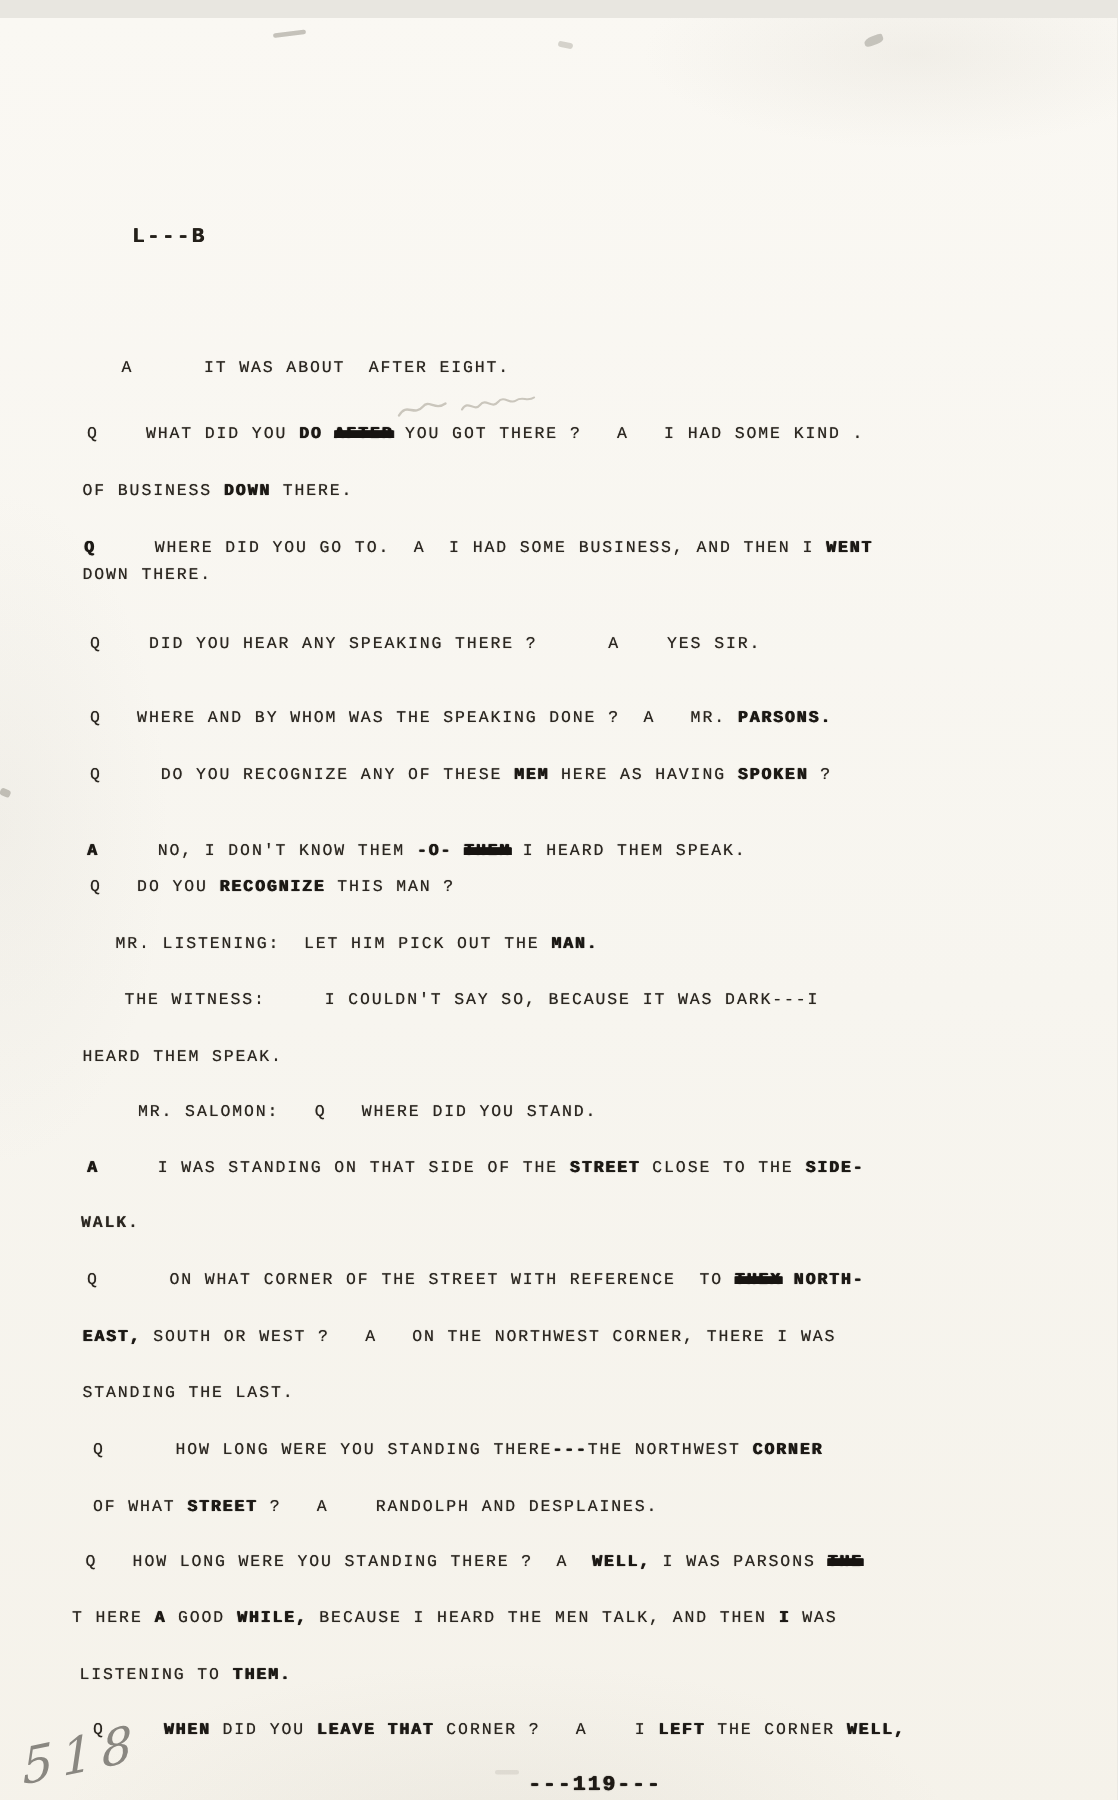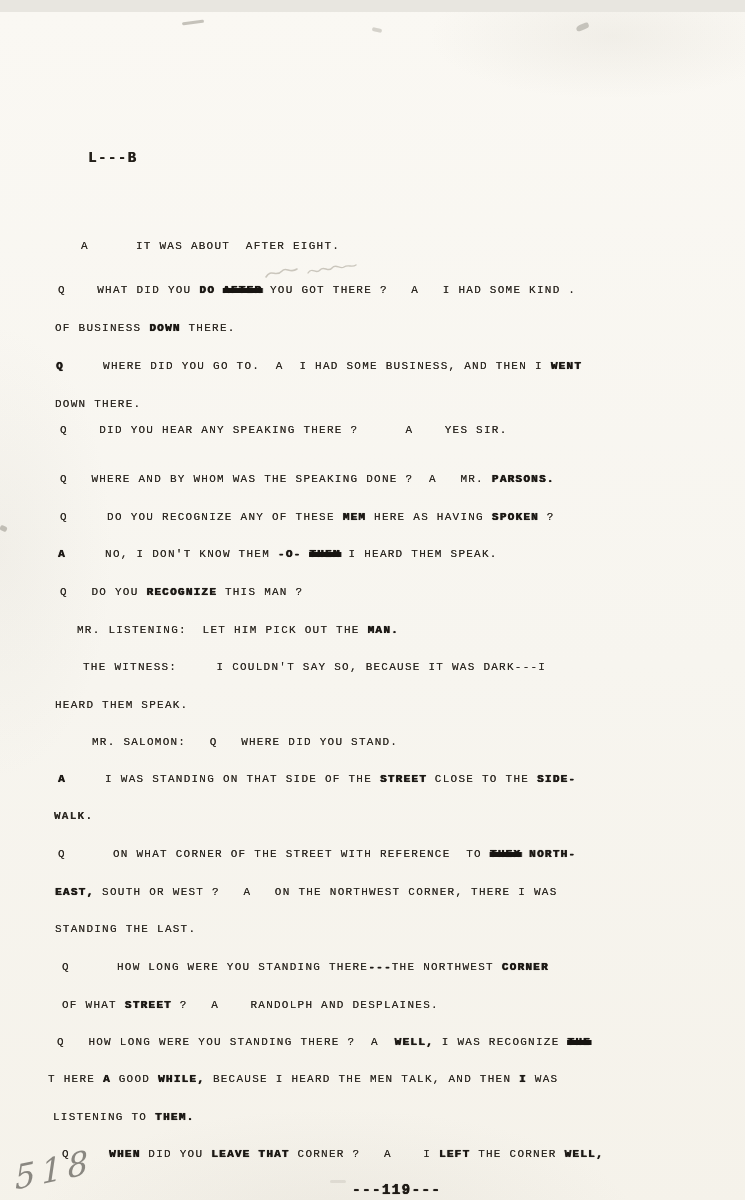--- a/index.html
+++ b/index.html
@@ -82,38 +82,38 @@
   <svg class="scribble" width="110" height="24" viewBox="0 0 110 24">
     <path d="M4,16 C9,7 14,17 20,10 C24,5 28,13 35,8" fill="none" stroke="#b2ada1" stroke-width="1.6" stroke-linecap="round"></path>
     <path d="M46,12 c4,-7 8,2 12,-3 c4,-5 8,3 12,-2 c4,-5 8,2 12,-1 c4,-3 8,1 12,-2" fill="none" stroke="#b2ada1" stroke-width="1.4" stroke-linecap="round"></path>
   </svg>
 
   <div id="lines">
       <div class="line" style="top: 226px; left: 81px;"><span class="seg n">A      IT WAS ABOUT  AFTER EIGHT.</span></div>
       <div class="line" style="top: 270px; left: 58px;"><span class="seg n">Q    WHAT DID YOU </span><span class="seg b">DO </span><span class="seg s">AFTER</span><span class="seg n"> YOU GOT THERE ?   A   I HAD SOME KIND .</span></div>
       <div class="line" style="top: 308px; left: 55px;"><span class="seg n">OF BUSINESS </span><span class="seg b">DOWN</span><span class="seg n"> THERE.</span></div>
       <div class="line" style="top: 346px; left: 56px;"><span class="seg b">Q</span><span class="seg n">     WHERE DID YOU GO TO.  A  I HAD SOME BUSINESS, AND THEN I </span><span class="seg b">WENT</span></div>
-      <div class="line" style="top: 384px; left: 55px;"><span class="seg n">DOWN THERE.</span></div>
+      <div class="line" style="top: 364px; left: 55px;"><span class="seg n">DOWN THERE.</span></div>
       <div class="line" style="top: 410px; left: 60px;"><span class="seg n">Q    DID YOU HEAR ANY SPEAKING THERE ?      A    YES SIR.</span></div>
       <div class="line" style="top: 459px; left: 60px;"><span class="seg n">Q   WHERE AND BY WHOM WAS THE SPEAKING DONE ?  A   MR. </span><span class="seg b">PARSONS.</span></div>
       <div class="line" style="top: 497px; left: 60px;"><span class="seg n">Q     DO YOU RECOGNIZE ANY OF THESE </span><span class="seg b">MEM</span><span class="seg n"> HERE AS HAVING </span><span class="seg b">SPOKEN</span><span class="seg n"> ?</span></div>
-      <div class="line" style="top: 534px; left: 58px;"><span class="seg b">A</span><span class="seg n">     NO, I DON'T KNOW THEM </span><span class="seg b">-O- </span><span class="seg s">THEM</span><span class="seg n"> I HEARD THEM SPEAK.</span></div>
+      <div class="line" style="top: 548px; left: 58px;"><span class="seg b">A</span><span class="seg n">     NO, I DON'T KNOW THEM </span><span class="seg b">-O- </span><span class="seg s">THEM</span><span class="seg n"> I HEARD THEM SPEAK.</span></div>
       <div class="line" style="top: 572px; left: 60px;"><span class="seg n">Q   DO YOU </span><span class="seg b">RECOGNIZE</span><span class="seg n"> THIS MAN ?</span></div>
       <div class="line" style="top: 610px; left: 77px;"><span class="seg n">MR. LISTENING:  LET HIM PICK OUT THE </span><span class="seg b">MAN.</span></div>
       <div class="line" style="top: 647px; left: 83px;"><span class="seg n">THE WITNESS:     I COULDN'T SAY SO, BECAUSE IT WAS DARK---I</span></div>
       <div class="line" style="top: 685px; left: 55px;"><span class="seg n">HEARD THEM SPEAK.</span></div>
       <div class="line" style="top: 722px; left: 92px;"><span class="seg n">MR. SALOMON:   Q   WHERE DID YOU STAND.</span></div>
       <div class="line" style="top: 759px; left: 58px;"><span class="seg b">A</span><span class="seg n">     I WAS STANDING ON THAT SIDE OF THE </span><span class="seg b">STREET</span><span class="seg n"> CLOSE TO THE </span><span class="seg b">SIDE-</span></div>
       <div class="line" style="top: 796px; left: 54px; font-weight: bold;"><span class="seg n">WALK.</span></div>
       <div class="line" style="top: 834px; left: 58px;"><span class="seg n">Q      ON WHAT CORNER OF THE STREET WITH REFERENCE  TO </span><span class="seg s">THEX</span><span class="seg n"> </span><span class="seg b">NORTH-</span></div>
       <div class="line" style="top: 872px; left: 55px;"><span class="seg b">EAST,</span><span class="seg n"> SOUTH OR WEST ?   A   ON THE NORTHWEST CORNER, THERE I WAS</span></div>
       <div class="line" style="top: 909px; left: 55px;"><span class="seg n">STANDING THE LAST.</span></div>
       <div class="line" style="top: 947px; left: 62px;"><span class="seg n">Q      HOW LONG WERE YOU STANDING THERE</span><span class="seg b">---</span><span class="seg n">THE NORTHWEST </span><span class="seg b">CORNER</span></div>
       <div class="line" style="top: 985px; left: 62px;"><span class="seg n">OF WHAT </span><span class="seg b">STREET</span><span class="seg n"> ?   A    RANDOLPH AND DESPLAINES.</span></div>
-      <div class="line" style="top: 1022px; left: 57px;"><span class="seg n">Q   HOW LONG WERE YOU STANDING THERE ?  A  </span><span class="seg b">WELL,</span><span class="seg n"> I WAS RECOGNIZE </span><span class="seg s">THE</span></div>
+      <div class="line" style="top: 1022px; left: 57px;"><span class="seg n">Q   HOW LONG WERE YOU STANDING THERE ?  A  </span><span class="seg b">WELL,</span><span class="seg n"> I WAS PARSONS </span><span class="seg s">THE</span></div>
       <div class="line" style="top: 1059px; left: 48px;"><span class="seg n">T HERE </span><span class="seg b">A</span><span class="seg n"> GOOD </span><span class="seg b">WHILE,</span><span class="seg n"> BECAUSE I HEARD THE MEN TALK, AND THEN </span><span class="seg b">I</span><span class="seg n"> WAS</span></div>
       <div class="line" style="top: 1097px; left: 53px;"><span class="seg n">LISTENING TO </span><span class="seg b">THEM.</span></div>
       <div class="line" style="top: 1134px; left: 62px; text-align: right;"><span class="seg n">Q     </span><span class="seg b">WHEN</span><span class="seg n"> DID YOU </span><span class="seg b">LEAVE THAT</span><span class="seg n"> CORNER ?   A    I </span><span class="seg b">LEFT</span><span class="seg n"> THE CORNER </span><span class="seg b">WELL,</span></div>
     </div>
 
   <div class="hw-num">518</div>
 
   <div class="footer-num">---119---</div>
 
 </div>

